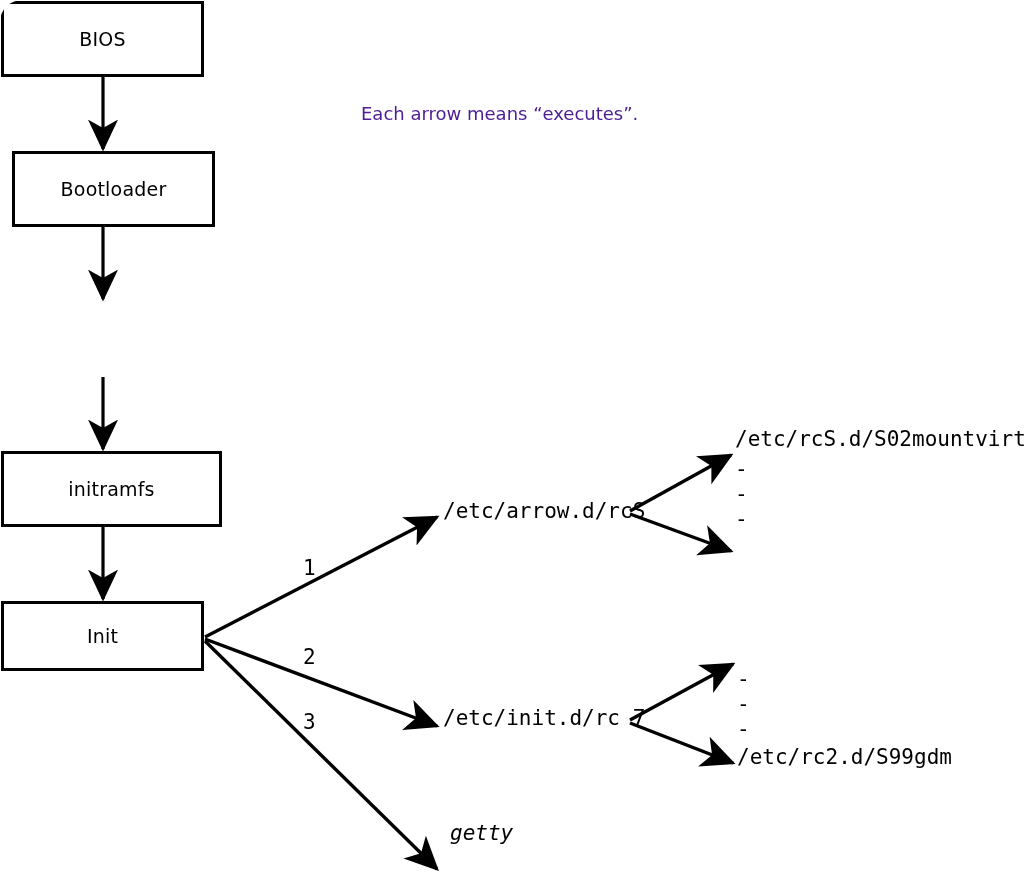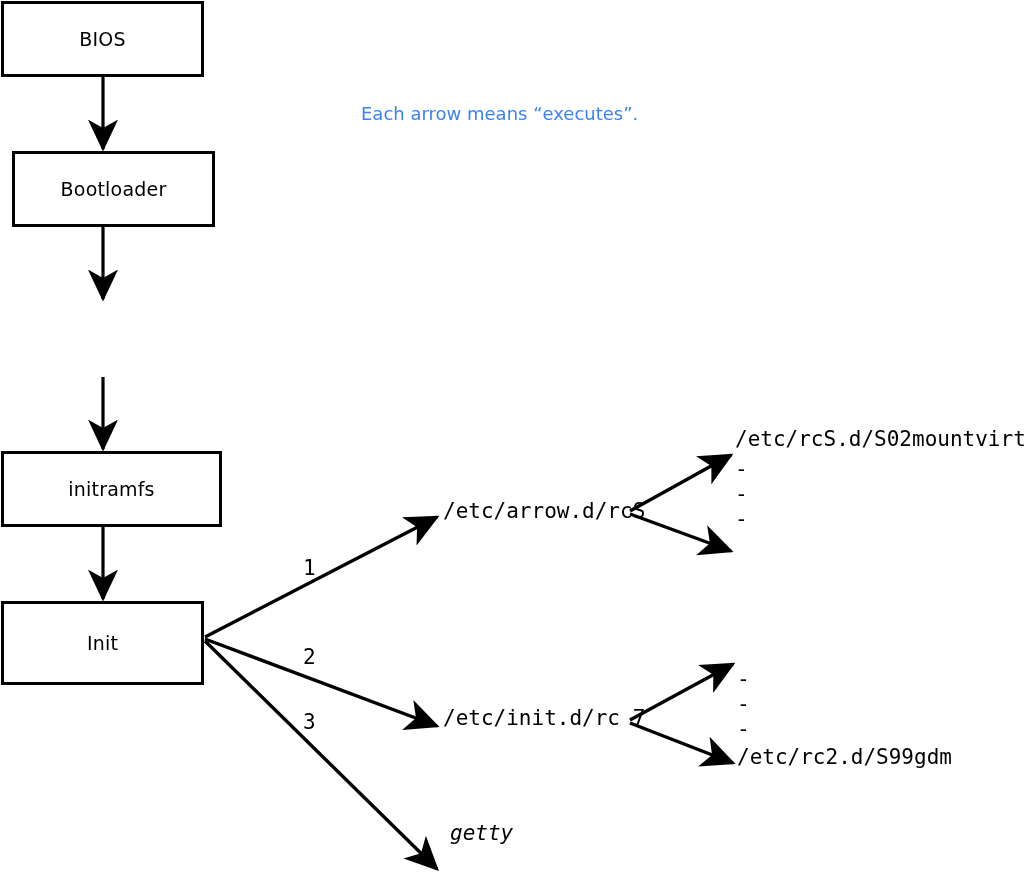--- a/index.html
+++ b/index.html
@@ -10,20 +10,21 @@
   }
   body {
     font-family: "Liberation Sans", sans-serif;
   }
   #canvas {
     position: relative;
     width: 1024px;
     height: 875px;
     background: #ffffff;
     overflow: hidden;
+    border-radius: 22px;
   }
   #canvas svg.layer {
     position: absolute;
     left: 0;
     top: 0;
     width: 1024px;
     height: 875px;
     overflow: visible;
   }
   .box {
@@ -56,21 +57,21 @@
     font-family: "DejaVu Sans Mono", "Liberation Mono", monospace;
     font-size: 21px;
     color: #000000;
     line-height: 1;
     white-space: nowrap;
   }
   .caption {
     position: absolute;
     font-family: "DejaVu Sans", "Liberation Sans", sans-serif;
     font-size: 18px;
-    color: #3b82f6;
+    color: #4c1d95;
     line-height: 1;
     white-space: nowrap;
   }
   .dash-mark {
     position: absolute;
     font-family: "DejaVu Sans Mono", "Liberation Mono", monospace;
     font-size: 21px;
     color: #000000;
     line-height: 1;
   }
@@ -131,21 +132,21 @@
 
   <div class="box" style="left:12px; top:151px; width:203px; height:76px;">
     <span class="box-label">Bootloader</span>
   </div>
 
 
   <div class="box" style="left:1px; top:451px; width:221px; height:76px;">
     <span class="box-label">initramfs</span>
   </div>
 
-  <div class="box" style="left:1px; top:601px; width:203px; height:84px;">
+  <div class="box" style="left:1px; top:601px; width:203px; height:70px;">
     <span class="box-label">Init</span>
   </div>
 
   <div class="caption" style="left:361px; top:105px;">Each arrow means “executes”.</div>
 
   <div class="num-label" style="left:303px; top:558px;">1</div>
   <div class="num-label" style="left:303px; top:647px;">2</div>
   <div class="num-label" style="left:303px; top:712px;">3</div>
 
   <div class="mono-label" style="left:443px; top:501px;">/etc/arrow.d/rcS</div>

